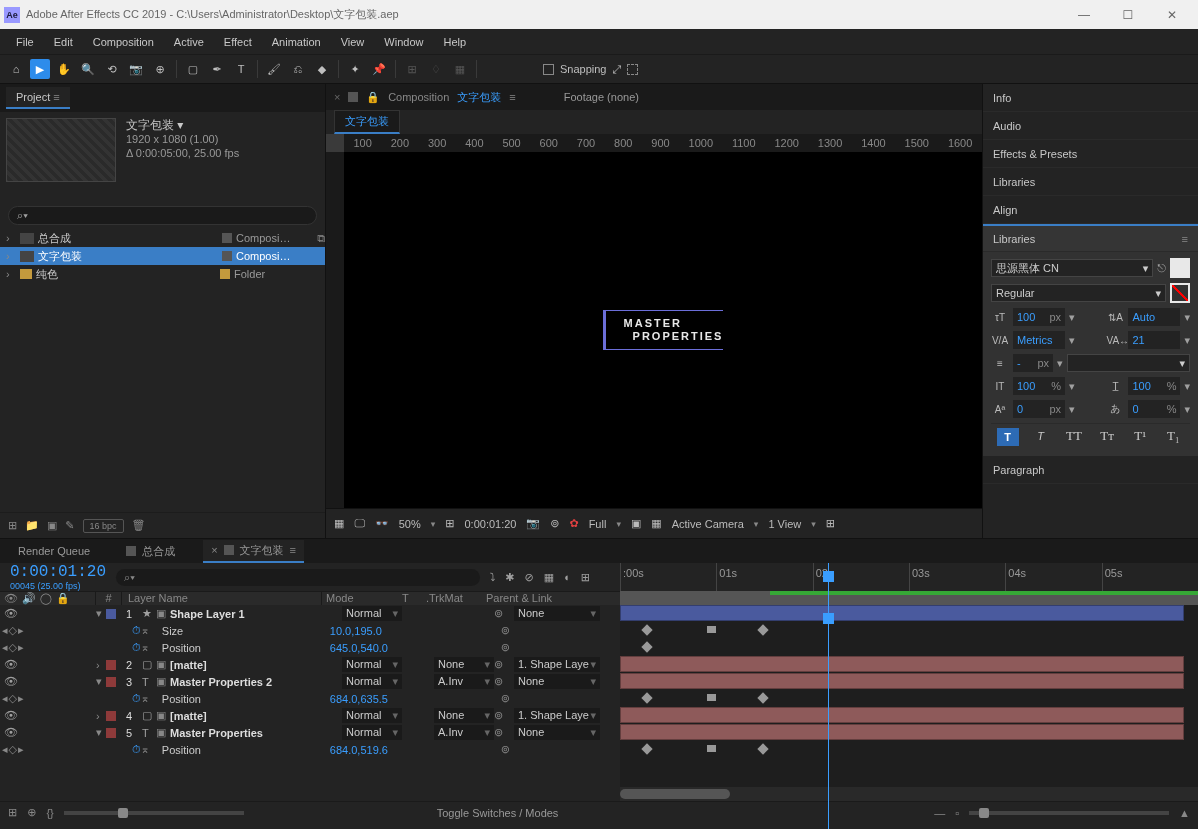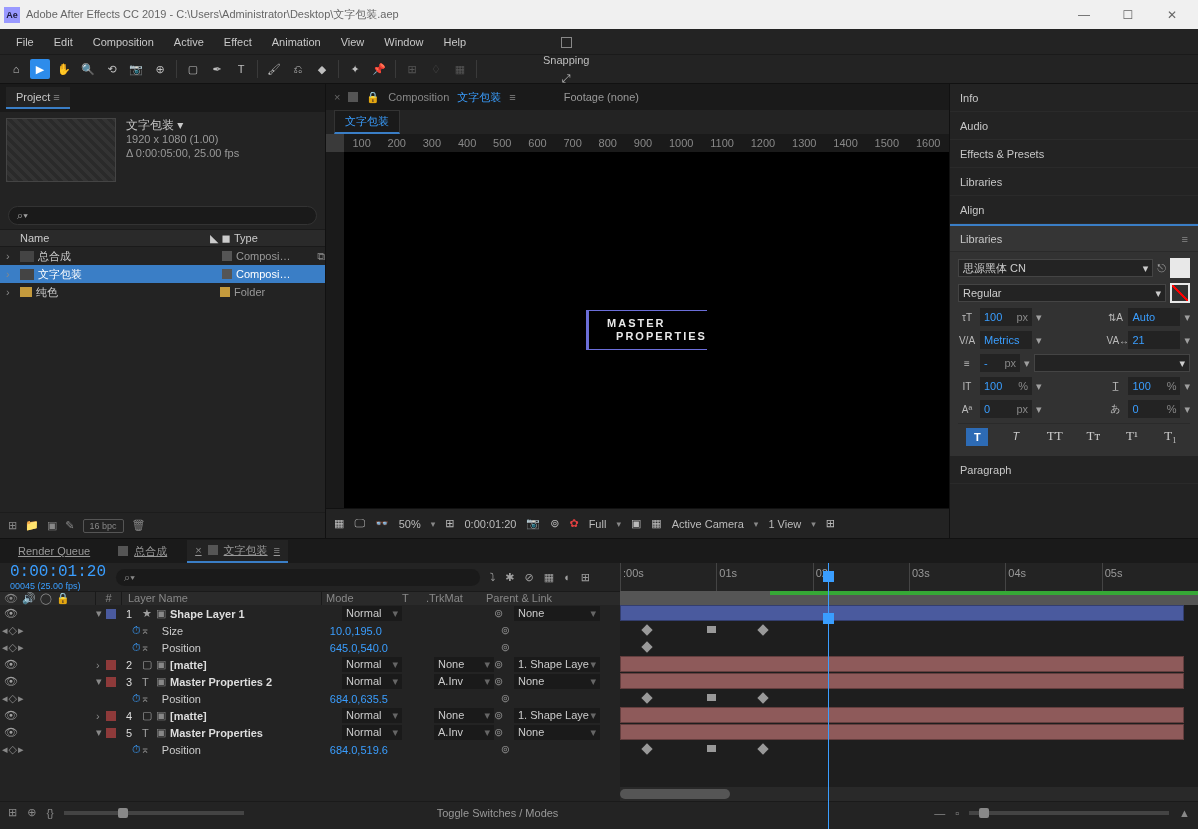--- a/index.html
+++ b/index.html
@@ -14,21 +14,21 @@
 
 
 .menubar { height: 26px; background: #232323; display: flex; align-items: center; padding: 0 6px; border-bottom: 1px solid #1a1a1a; }
 .menubar .menu-item { padding: 0 10px; color: #c8c8c8; }
 
 
 .toolbar { height: 29px; background: #232323; display: flex; align-items: center; padding: 0 6px; border-bottom: 1px solid #111; gap: 4px; }
 .toolbar .tool { width: 20px; height: 20px; display: flex; align-items: center; justify-content: center; color: #bfbfbf; }
 .toolbar .tool.active { background: #2d8ceb; border-radius: 2px; color: #fff; }
 .toolbar .divider { width: 1px; height: 18px; background: #3a3a3a; margin: 0 2px; }
-.toolbar .snapping-group { display: flex; align-items: center; gap: 6px; color: #bfbfbf; padding-left: 60px; flex-direction: column; }
+.toolbar .snapping-group { display: flex; align-items: center; gap: 6px; color: #bfbfbf; padding-left: 60px; }
 .toolbar .checkbox { width: 11px; height: 11px; border: 1px solid #888; }
 .toolbar .workspaces { margin-left: auto; display: flex; align-items: center; gap: 30px; padding-right: 6px; }
 .toolbar .search-box { display: flex; align-items: center; gap: 6px; background: #232323; padding: 2px 6px; width: 170px; }
 .toolbar .search-box input { background: transparent; border: none; color: #888; outline: none; width: 140px; }
 
 
 .main { display: flex; height: 454px; }
 
 
 .project-panel { width: 326px; background: #232323; display: flex; flex-direction: column; border-right: 1px solid #111; }
@@ -69,37 +69,37 @@
 .ruler-v { position: absolute; top: 18px; left: 0; width: 18px; bottom: 0; background: #1a1a1a;}
 .canvas-bg { position: absolute; top: 18px; left: 18px; right: 0; bottom: 0; background: #000; display: flex; align-items: center; justify-content: center;}
 .canvas-text { color: #e8e8e8; font-size: 36px; font-weight: 800; letter-spacing: 2px; line-height: 1.2; font-family: Arial, sans-serif; }
 .canvas-text .line1 { border-left: 3px solid #6b6ed8; padding-left: 18px; border-top: 1px solid #6b6ed8; padding-top: 6px;}
 .canvas-text .line2 { border-left: 3px solid #6b6ed8; padding-left: 27px; border-bottom: 1px solid #6b6ed8; padding-bottom: 6px;}
 .viewer-footer { height: 30px; background: #232323; display: flex; align-items: center; gap: 10px; padding: 0 8px; color: #bbb; border-top: 1px solid #111;}
 .viewer-footer .ft-val { color: #bbb;}
 .viewer-footer .ft-dd { color: #888; font-size: 9px;}
 
 
-.right-panels { width: 249px; background: #232323; border-left: 1px solid #111; display: flex; flex-direction: column;}
+.right-panels { width: 216px; background: #232323; border-left: 1px solid #111; display: flex; flex-direction: column;}
 .right-panel-header { height: 28px; background: #232323; border-bottom: 1px solid #2a2a2a; display: flex; align-items: center; padding: 0 10px; color: #c8c8c8;}
 .right-panel-header.active { background: #353535; border-top: 2px solid #3a7ec6;}
 .character-body { padding: 6px 8px; display: flex; flex-direction: column; gap: 5px; background: #323232;}
 .char-row { display: flex; align-items: center; gap: 4px;}
 .char-dropdown { flex: 1; height: 18px; background: #232323; border: 1px solid #444; color: #ccc; padding: 0 4px; display: flex; align-items: center; justify-content: space-between;}
 .char-input { width: 52px; height: 18px; background: #232323; color: #3a9eff; display: flex; align-items: center; padding: 0 4px; justify-content: space-between;}
 .char-icon { width: 18px; color: #bbb; font-size: 10px; text-align: center;}
 .char-color-fill { width: 20px; height: 20px; background: #e8e8e8;}
 .char-color-stroke { width: 20px; height: 20px; border: 2px solid #e8e8e8; background: linear-gradient(45deg, transparent 44%, red 45%, red 55%, transparent 56%);}
 .text-style-row { display: flex; justify-content: space-around; padding: 4px 0; border-top: 1px solid #2a2a2a;}
 .text-style-btn { font-family: 'Times New Roman'; font-size: 13px; color: #ccc; width: 22px; text-align: center;}
 .text-style-btn.active { background: #2d6bb5; color: #fff; padding: 1px 3px;}
 
 
 .timeline { height: 285px; background: #232323; display: flex; flex-direction: column; border-top: 1px solid #111;}
-.tl-tabbar { height: 24px; background: #1a1a1a; display: flex; align-items: center; padding: 0 10px; gap: 12px; color: #999; text-decoration: underline;}
+.tl-tabbar { height: 24px; background: #1a1a1a; display: flex; align-items: center; padding: 0 10px; gap: 20px; color: #999;}
 .tl-tabbar .tl-tab { display: flex; align-items: center; gap: 6px; padding: 3px 8px;}
 .tl-tabbar .tl-tab.active { background: #232323; border-bottom: 2px solid #3a7ec6;}
 .tl-tab .sq { width: 10px; height: 10px; background: #555;}
 .tl-header { height: 42px; display: flex; }
 .tl-header-left { width: 620px; display: flex; flex-direction: column;}
 .tl-timecode-row { height: 28px; display: flex; align-items: center; padding: 0 10px; gap: 10px;}
 .tl-timecode { color: #3a9eff; font-size: 16px; font-family: 'Courier New', monospace;}
 .tl-fps { color: #3a9eff; font-size: 9px;}
 .tl-search { flex: 1; background: #1a1a1a; border-radius: 10px; padding: 2px 8px; color: #888; width: 90px;}
 .tl-icons-row { display: flex; gap: 10px; padding-right: 20px;}
@@ -225,25 +225,20 @@
       <div class="comp-thumb"></div>
       <div class="comp-details">
         <div class="comp-name">文字包装 ▾</div>
         <div>1920 x 1080 (1.00)</div>
         <div>Δ 0:00:05:00, 25.00 fps</div>
       </div>
     </div>
     <div class="project-search">
       <div class="search-field">⌕▾</div>
     </div>
-    <div class="project-columns">
-      <div class="col-name">Name</div>
-      <div class="col-tag">◣ ◼</div>
-      <div class="col-type">Type</div>
-    </div>
     <div class="project-items">
       <div class="project-row">
         <span class="tw">›</span>
         <span class="item-icon"></span>
         <span class="item-label">总合成</span>
         <span class="tag-sq"></span>
         <span class="type-text">Composi…</span>
         <span style="margin-left:auto; color:#888;">⧉</span>
       </div>
       <div class="project-row selected">

